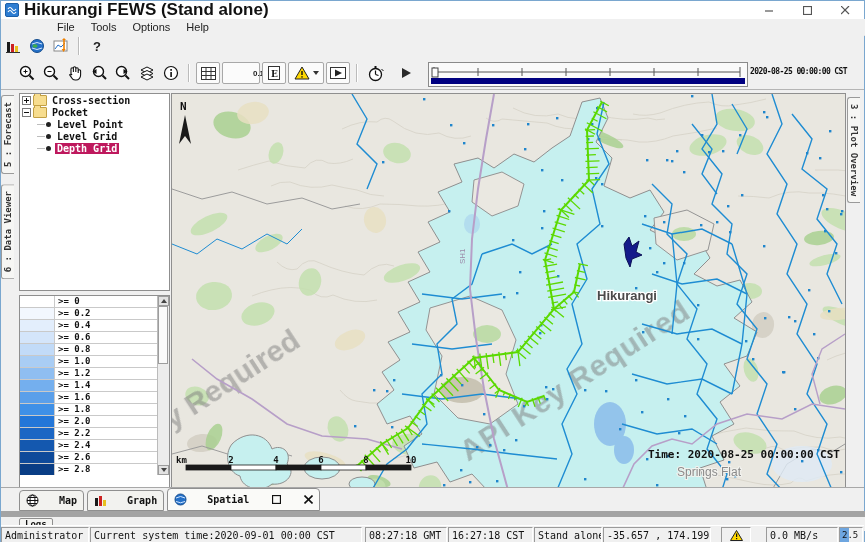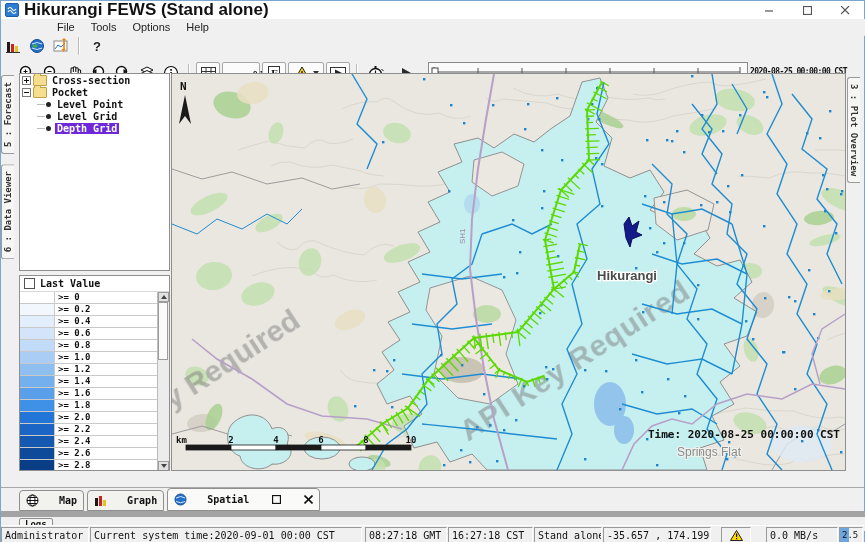--- a/index.html
+++ b/index.html
@@ -27,38 +27,38 @@
   .tsep{width:1px;height:18px;background:#bbb;border-right:1px solid #fff;margin:0 5px;}
   #help-q{font-size:13px;font-weight:bold;color:#222;}
   .tb2row{position:absolute;left:14px;top:5px;display:flex;align-items:center;}
   .dd-arrow{width:0;height:0;border-left:3px solid transparent;border-right:3px solid transparent;border-top:4px solid #333;margin-left:3px;}
   .ddtext{font-size:8px;font-weight:bold;color:#222;margin-left:44px;}
   #timeline{position:absolute;left:427px;top:5px;width:318px;height:23px;border:1px solid #8a8a8a;background:#fafafa;}
   #timeline-bar{position:absolute;left:2px;right:2px;bottom:2px;height:6px;background:#000080;}
   #timeline-date{position:absolute;left:749px;top:10px;font-size:8px;font-weight:bold;letter-spacing:-0.6px;color:#111;}
 
   
-  #main{position:absolute;left:0;top:72px;width:100%;height:398px;background:#f0f0f0;}
+  #main{position:absolute;left:0;top:92px;width:100%;height:398px;background:#f0f0f0;}
   #left-strip{position:absolute;left:0;top:0;width:18px;height:100%;}
   .vtab{writing-mode:vertical-rl;transform:rotate(180deg);font-family:"DejaVu Sans Mono",monospace;font-size:9px;font-weight:bold;color:#333;background:#f6f6f4;border:1px solid #9a9a9a;border-left:none;border-radius:0 3px 3px 0;padding:6px 1px;margin:2px 2px 4px 0;display:inline-block;}
   #right-strip{position:absolute;right:0;top:0;width:20px;height:100%;}
   .vtab-r{writing-mode:vertical-rl;font-family:"DejaVu Sans Mono",monospace;font-size:9px;font-weight:bold;color:#333;background:#f6f6f4;border:1px solid #9a9a9a;border-right:none;border-radius:3px 0 0 3px;padding:6px 1px;margin:4px 0 0 3px;display:inline-block;}
 
   
   #tree-panel{position:absolute;left:18px;top:0;width:151px;height:198px;background:#fff;border:1px solid #8f8f8f;box-sizing:border-box;overflow:hidden;}
   .tree-row{display:flex;align-items:center;height:11px;margin:1px 0 0 2px;font-family:"DejaVu Sans Mono",monospace;font-size:10px;font-weight:bold;color:#111;white-space:nowrap;}
   .expander{width:9px;height:9px;border:1px solid #7a7a7a;background:#fff;position:relative;flex:0 0 auto;margin-right:2px;box-sizing:border-box;}
   .expander .h{position:absolute;left:1px;top:3px;width:5px;height:1px;background:#111;}
   .expander .v{position:absolute;left:3px;top:1px;width:1px;height:5px;background:#111;}
   .folder{width:12px;height:9px;background:#f7dd8f;border:1px solid #c2a045;border-radius:1px;margin-right:3px;flex:0 0 auto;position:relative;}
   .folder:before{content:"";position:absolute;left:0;top:-3px;width:5px;height:2px;background:#f7dd8f;border:1px solid #c2a045;border-bottom:none;}
   .dotline{width:8px;height:1px;background:#bdbdbd;margin:0 1px 0 5px;flex:0 0 auto;}
   .bullet{width:5px;height:5px;border-radius:50%;background:#222;margin-right:4px;flex:0 0 auto;}
   .tree-label{padding:0 2px;}
-  .tree-label.selected{background:#6d28d9;color:#fff;}
+  .tree-label.selected{background:#be185d;color:#fff;}
 
   
   #legend-panel{position:absolute;left:18px;top:202px;width:151px;height:196px;background:#fff;border:1px solid #8f8f8f;box-sizing:border-box;overflow:hidden;}
   #legend-check-row{display:flex;align-items:center;height:15px;border-bottom:1px solid #d9d9d9;}
   #legend-checkbox{width:9px;height:9px;border:1px solid #555;background:#fff;margin:0 5px 0 4px;flex:0 0 auto;}
   #legend-check-label{font-family:"DejaVu Sans Mono",monospace;font-size:10px;font-weight:bold;color:#111;}
   #legend-body{position:relative;height:179px;}
   #legend-list{position:absolute;left:0;top:0;right:11px;bottom:0;overflow:hidden;}
   .legend-row{display:flex;height:11px;border-bottom:1px solid #c9c9c9;}
   .legend-swatch{width:34px;border-right:1px solid #c9c9c9;flex:0 0 auto;}
@@ -346,24 +346,20 @@
         </div>
         <div class="tree-row">
           <div style="width: 10px; flex: 0 0 auto;"></div>
           <div class="dotline"></div>
           <div class="bullet"></div>
           <span class="tree-label selected">Depth Grid</span>
         </div>
       </div>
 
     <div id="legend-panel">
-      <div id="legend-check-row">
-        <div id="legend-checkbox"></div>
-        <span id="legend-check-label">Last Value</span>
-      </div>
       <div id="legend-body">
         <div id="legend-list">
             <div class="legend-row">
               <div class="legend-swatch" style="background: rgb(255, 255, 255);"></div>
               <div class="legend-label">&gt;= 0</div>
             </div>
             <div class="legend-row">
               <div class="legend-swatch" style="background: rgb(242, 247, 254);"></div>
               <div class="legend-label">&gt;= 0.2</div>
             </div>

